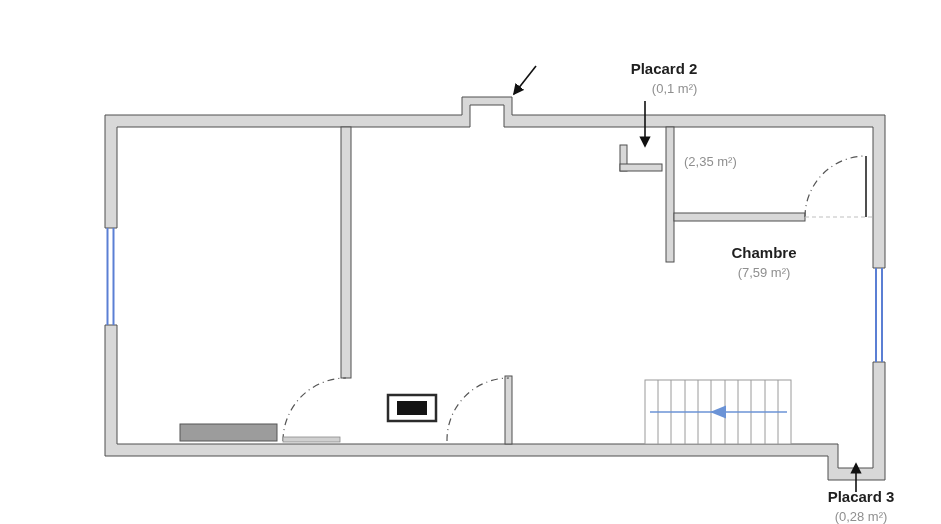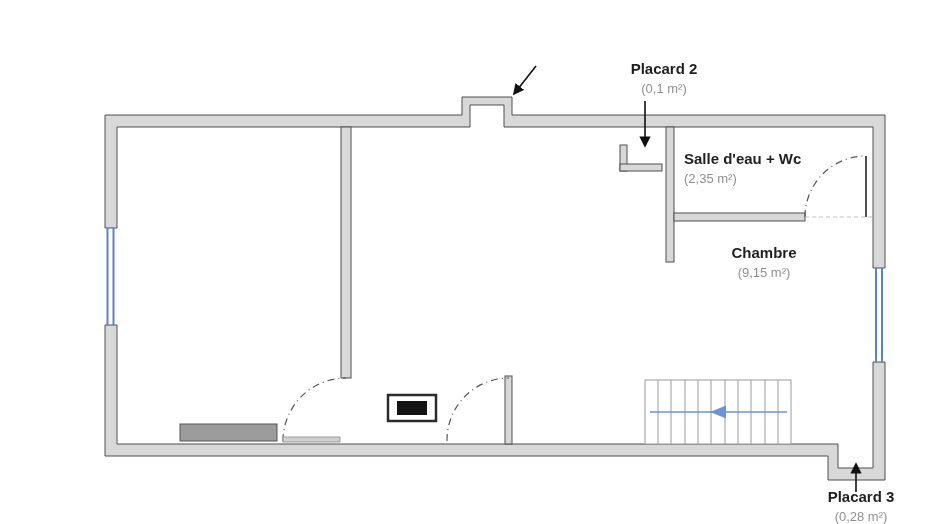--- a/index.html
+++ b/index.html
@@ -90,31 +90,30 @@
     <g stroke="#111111" stroke-width="1.6">
       <line x1="536" y1="66" x2="514" y2="94" marker-end="url(#ah)"></line>
       <line x1="645" y1="101" x2="645" y2="146" marker-end="url(#ah)"></line>
       <line x1="856" y1="492" x2="856" y2="464" marker-end="url(#ah)"></line>
     </g>
   </svg>
 
 
 
   <div class="room-label align-left" style="left:684px;top:150px;">
-    <div class="room-name">Salle d'eau + Wc</div>
     <div class="room-area">(2,35 m²)</div>
   </div>
 
   <div class="room-label" style="left:764px;top:244px;">
     <div class="room-name">Chambre</div>
-    <div class="room-area">(9,15 m²)</div>
+    <div class="room-area">(7,59 m²)</div>
   </div>
 
 
-  <div class="room-label" style="left:664px;top:60px;">
+  <div class="room-label" style="left:664px;top:60px;text-align:right;">
     <div class="room-name">Placard 2</div>
     <div class="room-area">(0,1 m²)</div>
   </div>
 
   <div class="room-label" style="left:861px;top:488px;">
     <div class="room-name">Placard 3</div>
     <div class="room-area">(0,28 m²)</div>
   </div>
 
 </div>

